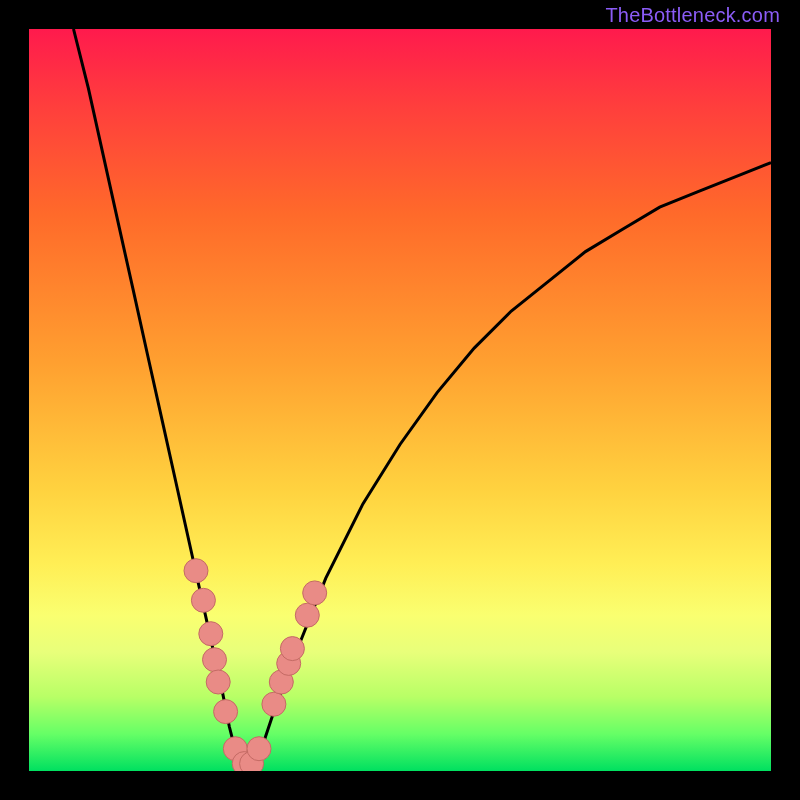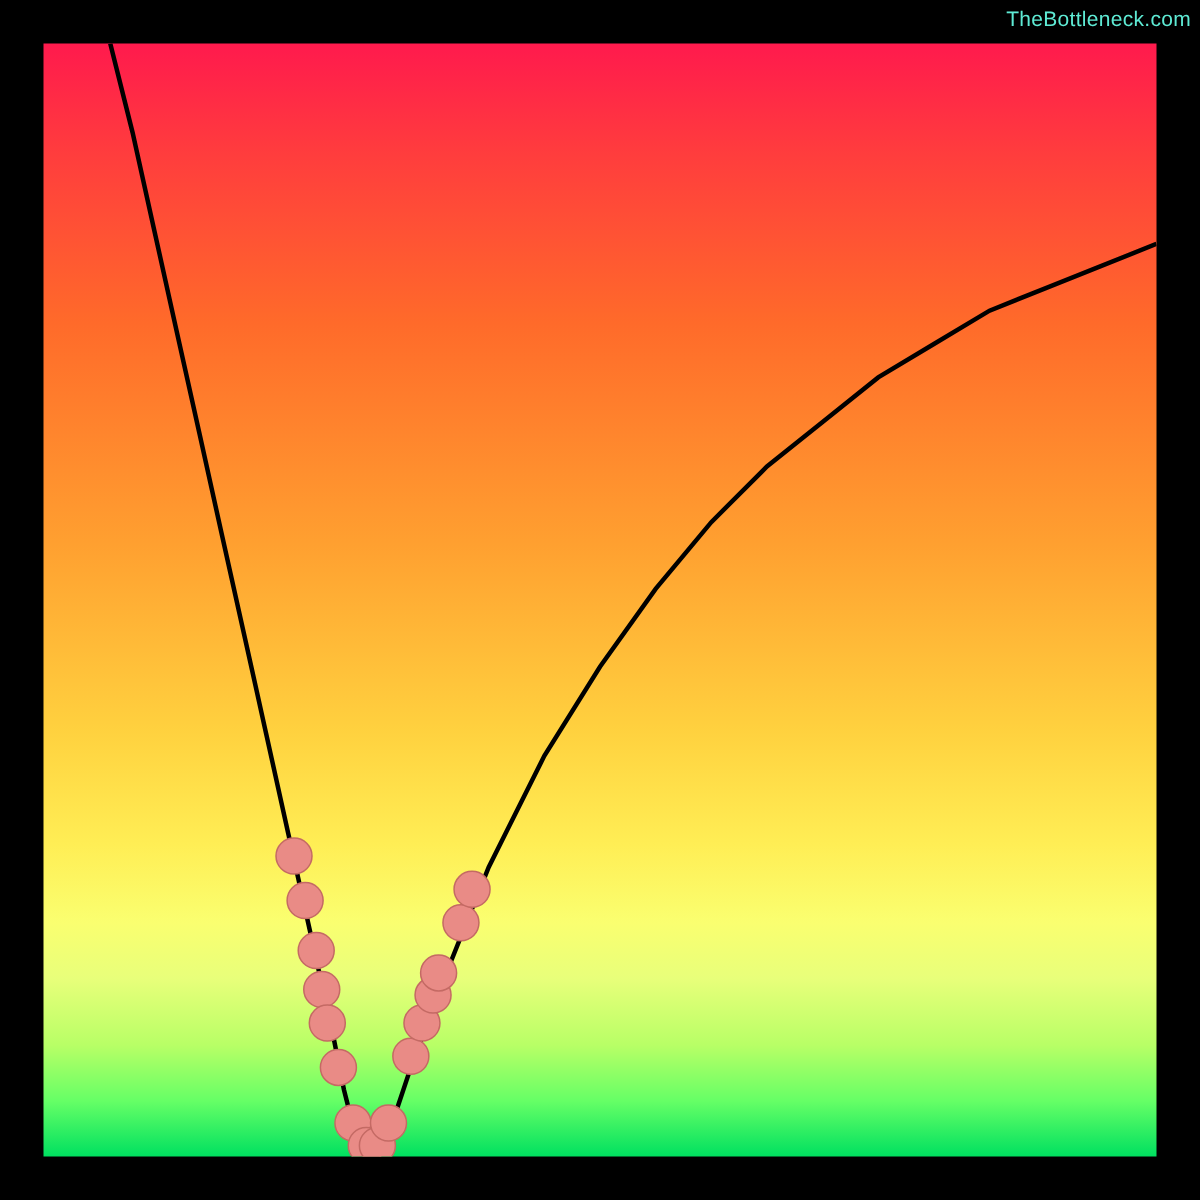--- a/index.html
+++ b/index.html
@@ -34,23 +34,23 @@
       #ffee55 72%,
       #faff70 79%,
       #e8ff7a 84%,
       #b8ff66 90%,
       #66ff66 95%,
       #00e060 100%);
   }
   .watermark {
     position: absolute;
     top: 4px;
-    right: 6px;
-    color: #5eead4;
-    font-size: 14px;
+    right: 20px;
+    color: #8b5cf6;
+    font-size: 20px;
     font-weight: 500;
     letter-spacing: 0.2px;
   }
   svg.overlay {
     position: absolute;
     top: 0;
     left: 0;
   }
 </style>
 </head>

